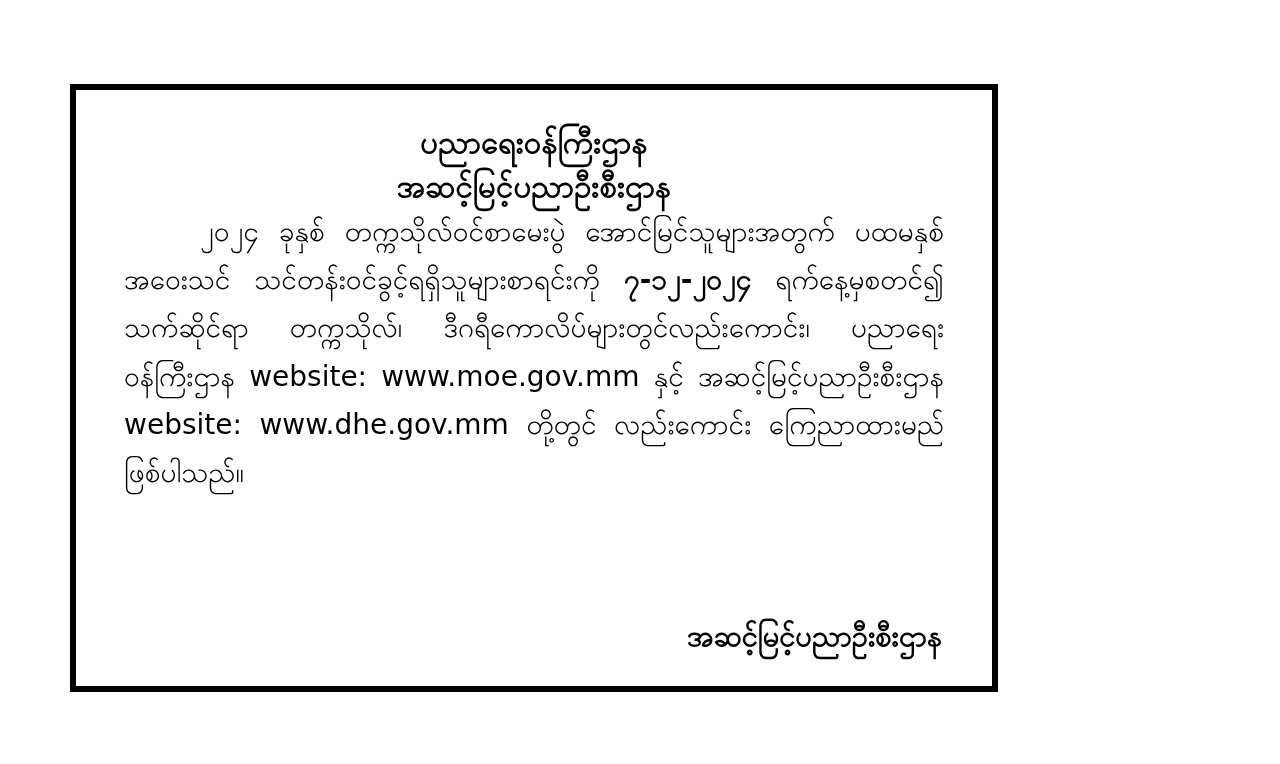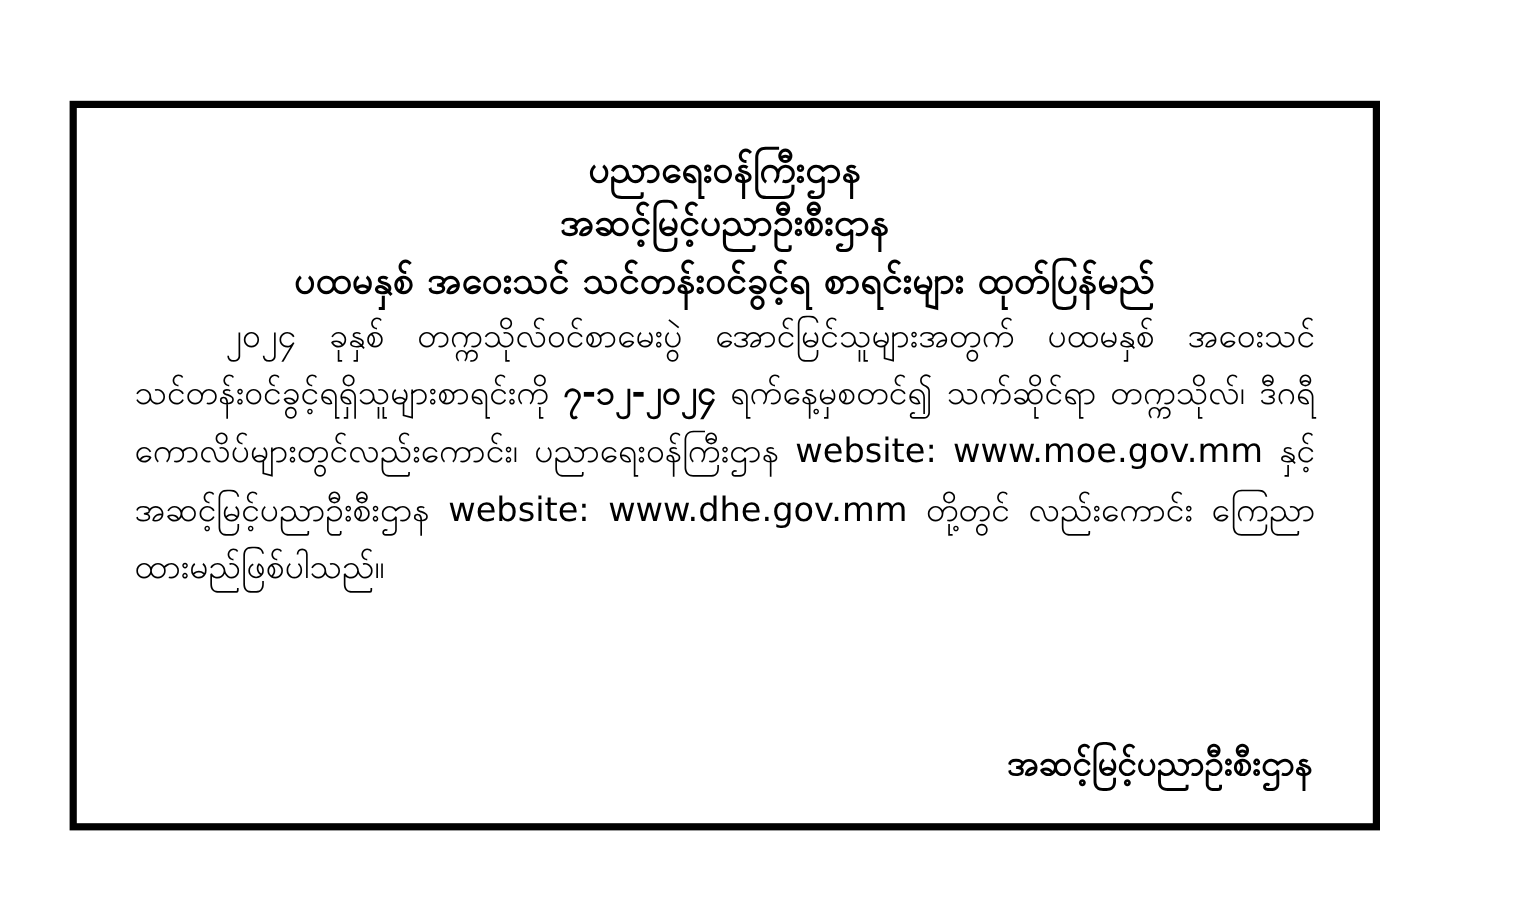--- a/index.html
+++ b/index.html
@@ -9,23 +9,23 @@
   }
   body {
     width: 1280px;
     height: 764px;
     font-family: "DejaVu Sans", "Liberation Sans", sans-serif;
     color: #000000;
     overflow: hidden;
   }
   #announcement-card {
     position: absolute;
-    left: 58px;
+    left: 70px;
     top: 84px;
-    width: 1092px;
+    width: 928px;
     height: 608px;
     border: 6px solid #000000;
     box-sizing: border-box;
     background: #ffffff;
   }
   .card-inner {
     padding: 30px 26px 18px 26px;
     box-sizing: border-box;
     height: 100%;
     display: flex;
@@ -72,21 +72,20 @@
 </style>
 </head>
 <body>
 
 <div id="announcement-card">
   <div class="card-inner">
 
     <div class="heading-block">
       <div class="heading-line heading-1">ပညာရေးဝန်ကြီးဌာန</div>
       <div class="heading-line heading-2">အဆင့်မြင့်ပညာဦးစီးဌာန</div>
-      <div class="heading-line heading-3">ပထမနှစ် အဝေးသင် သင်တန်းဝင်ခွင့်ရ စာရင်းများ ထုတ်ပြန်မည်</div>
     </div>
 
     <div class="body-block">
       <span class="first-indent"></span><span>၂၀၂၄ ခုနှစ် တက္ကသိုလ်ဝင်စာမေးပွဲ အောင်မြင်သူများအတွက် ပထမနှစ် အဝေးသင် သင်တန်းဝင်ခွင့်ရရှိသူများစာရင်းကို </span><span class="date-emph">၇-၁၂-၂၀၂၄</span><span> ရက်နေ့မှစတင်၍ သက်ဆိုင်ရာ တက္ကသိုလ်၊ ဒီဂရီကောလိပ်များတွင်လည်းကောင်း၊ ပညာရေးဝန်ကြီးဌာန </span><span class="latin" style="white-space: pre;">website: </span><span class="latin" style="white-space: pre;">www.moe.gov.mm</span><span> နှင့် အဆင့်မြင့်ပညာဦးစီးဌာန </span><span class="latin" style="white-space: pre;">website: </span><span class="latin" style="white-space: pre;">www.dhe.gov.mm</span><span> တို့တွင် လည်းကောင်း ကြေညာထားမည်ဖြစ်ပါသည်။</span>
     </div>
 
     <div class="signature-block">အဆင့်မြင့်ပညာဦးစီးဌာန</div>
   </div>
 </div>
 

